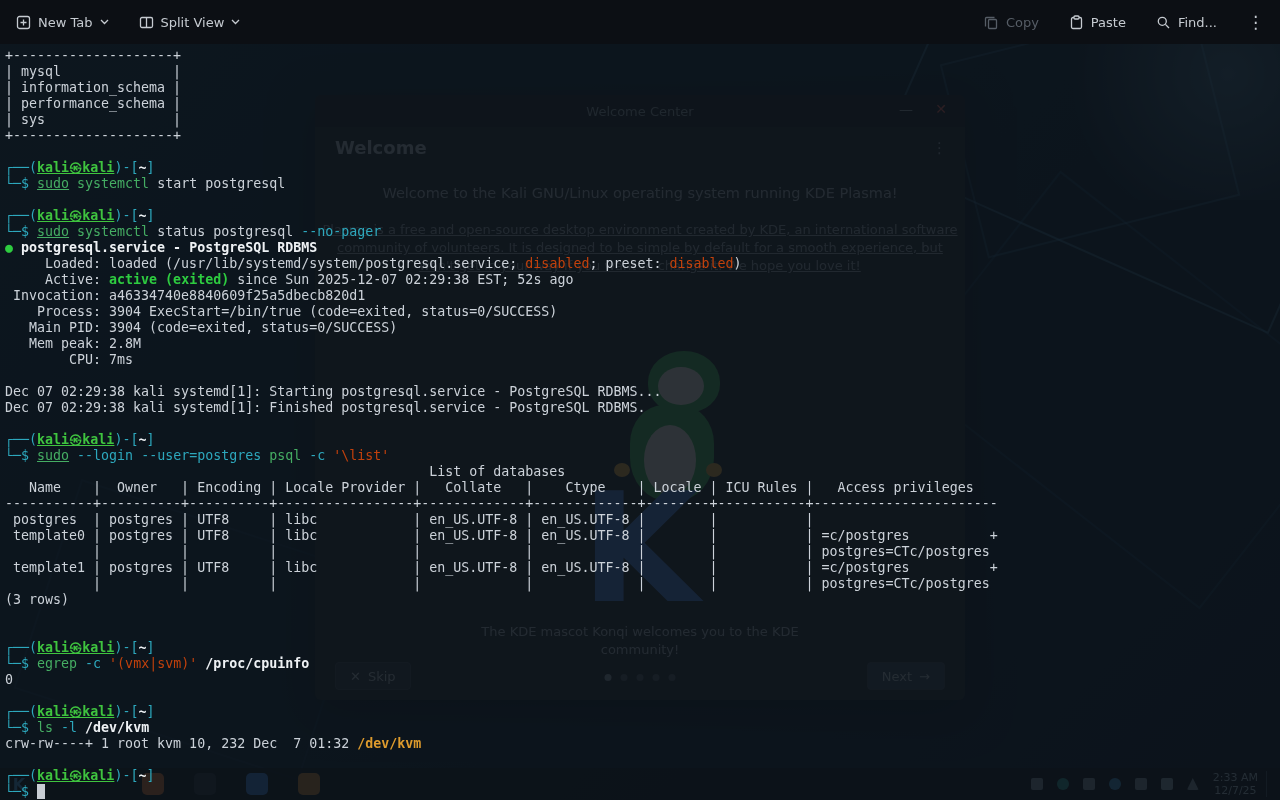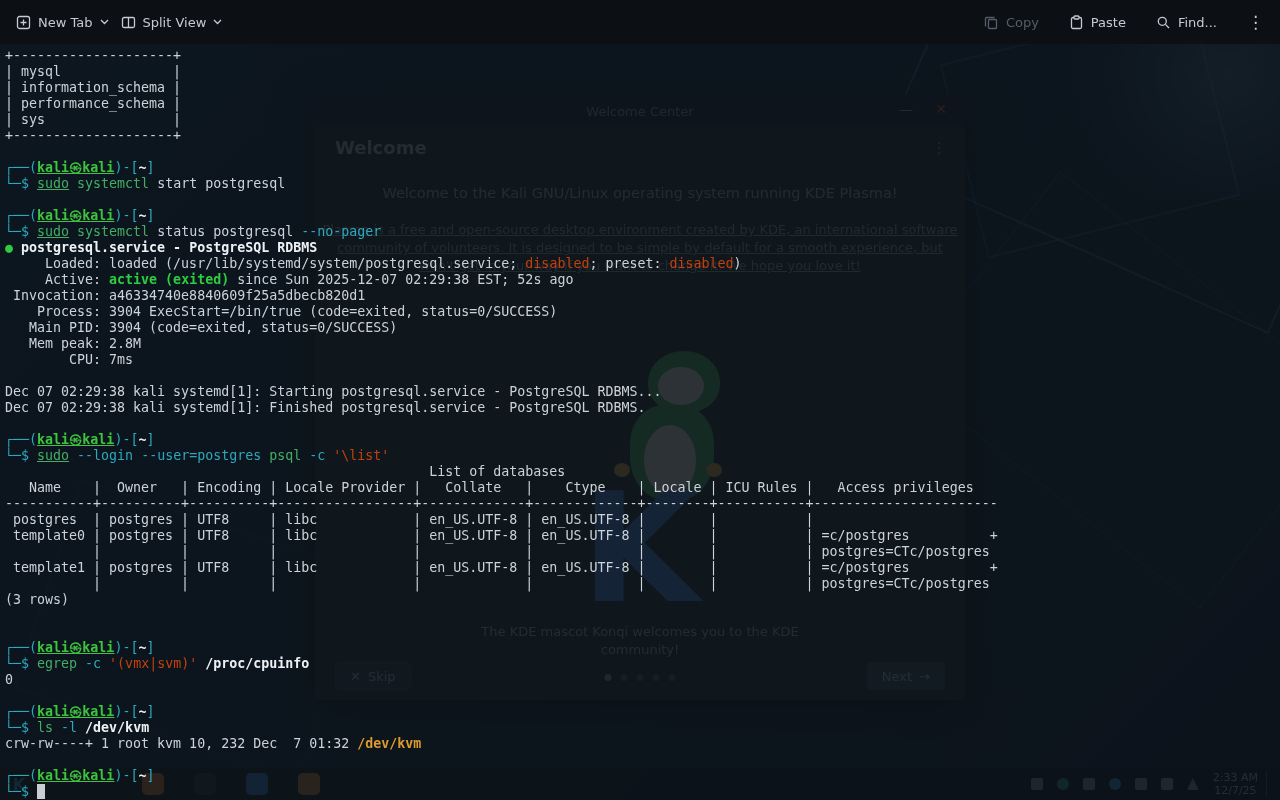--- a/index.html
+++ b/index.html
@@ -74,21 +74,21 @@
   .tray-icon { width:12px; height:12px; background:#8a9aa8; opacity:0.9; border-radius:2px; display:inline-block; }
   .tray-icon.t1 { border-radius:50%; background:#2aa198; }
   .tray-icon.t3 { border-radius:50%; background:#3f9ad6; }
   .tray-icon.t5 { background:#95a5b3; }
   .tray-icon.t6 { clip-path:polygon(50% 0, 100% 100%, 0 100%); }
   .clock { text-align:center; color:#a9bac7; font-size:11px; line-height:13px; margin-right:8px; }
   .peek { width:6px; height:26px; border-left:1px solid #3a4654; }
 
   
   .topbar { position:absolute; top:0; left:0; right:0; height:44px; background:#0c0f14; z-index:30;
-            display:flex; align-items:center; padding:0 16px; gap:12px; }
+            display:flex; align-items:center; padding:0 16px; gap:30px; }
   .tb-btn { display:flex; align-items:center; gap:7px; color:#c6cbd1; font-size:13px; }
   .tb-btn svg { display:block; }
   .tb-btn.dim { color:#565d66; }
   .tb-right { margin-left:auto; display:flex; gap:30px; align-items:center; }
   .caret svg { display:block; }
   .kebab { color:#c6cbd1; font-size:17px; line-height:17px; }
 
   
   .terminal { position:absolute; top:44px; left:0; right:0; bottom:0; z-index:20;
               background:rgba(13,20,27,0.855); padding:4px 0 0 5px;

